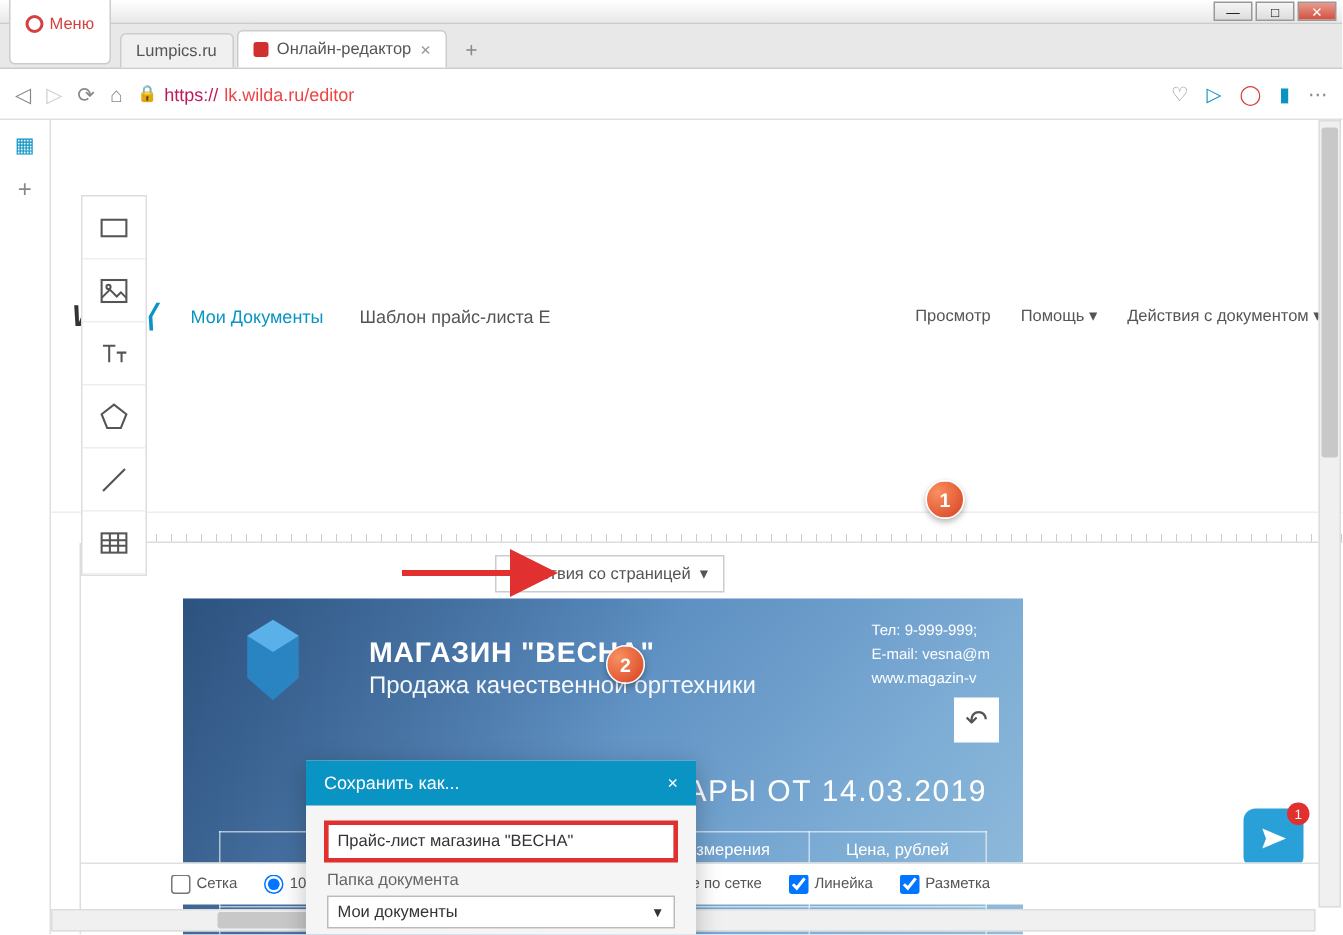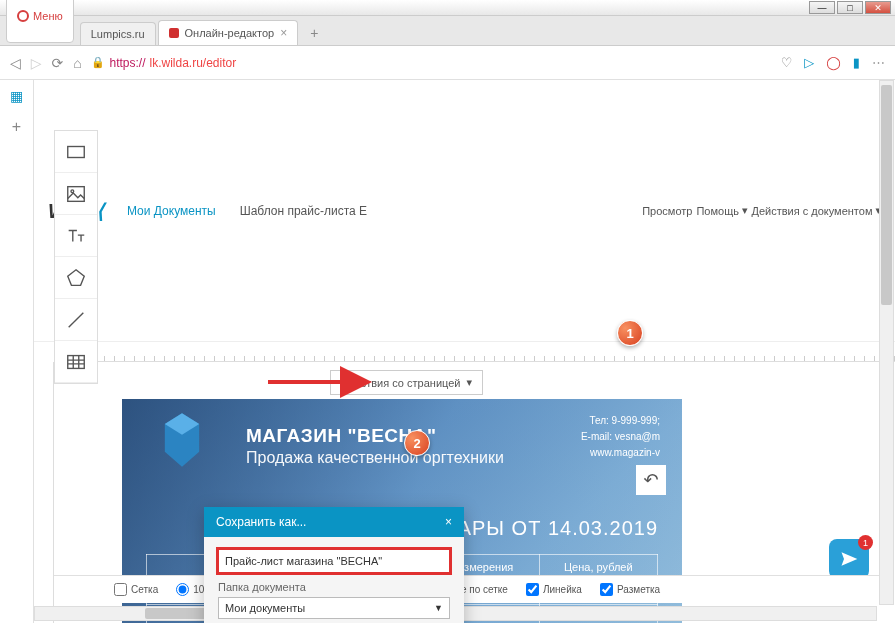--- a/index.html
+++ b/index.html
@@ -31,21 +31,21 @@
 
 
 .far-left { width: 34px; background: #fff; border-right: 1px solid #e0e0e0; display: flex; flex-direction: column; align-items: center; padding-top: 8px; gap: 14px; }
 .far-left .ic { color: #0a94c4; font-size: 14px; }
 .far-left .plus { color: #888; font-size: 16px; }
 
 .app-topbar { height: 44px; display: flex; align-items: center; padding: 0 14px; gap: 24px; font-size: 12px; color: #555; border-bottom: 1px solid #eee; flex: 1; }
 .logo { font-size: 20px; font-style: italic; color: #333; font-weight: bold; letter-spacing: -1px; }
 .logo .blue { color: #0a94c4; }
 .mydocs { color: #0a94c4; font-size: 12px; }
-.topbar-right { margin-left: auto; display: flex; gap: 4px; font-size: 11px; }
+.topbar-right { margin-left: auto; display: flex; gap: 20px; font-size: 11px; }
 .topbar-right span { display: flex; align-items: center; gap: 3px; }
 .app-main { flex: 1; display: flex; flex-direction: column; position: relative; }
 
 
 .ruler-h { height: 20px; background: #fff; border-bottom: 1px solid #ddd; margin-left: 20px; position: relative; background-image: repeating-linear-gradient(to right, #ccc 0, #ccc 1px, transparent 1px, transparent 10px); background-position: 0 14px; background-size: 10px 6px; background-repeat: repeat-x; }
 .ruler-v { width: 20px; background: #fff; border-right: 1px solid #ddd; }
 
 
 .tools { position: absolute; left: 54px; top: 130px; background: #fff; border: 1px solid #ddd; width: 44px; display: flex; flex-direction: column; z-index: 5; }
 .tool { height: 42px; display: flex; align-items: center; justify-content: center; color: #555; font-size: 18px; border-bottom: 1px solid #eee; }
@@ -56,21 +56,21 @@
 .canvas { margin-left: 68px; margin-top: 8px; position: relative; }
 .page-actions { background: #fff; border: 1px solid #ccc; font-size: 11px; color: #555; padding: 5px 10px; display: inline-flex; align-items: center; gap: 6px; margin-bottom: 4px; margin-left: 208px; }
 
 .doc { width: 560px; height: 400px; background: linear-gradient(135deg, #3a6fa8 0%, #5a8cc0 30%, #7fb0d8 60%, #a0c8e0 100%); position: relative; color: #fff; padding: 20px 24px; overflow: hidden; }
 .doc::before { content: ''; position: absolute; inset: 0; background: linear-gradient(115deg, rgba(40,70,110,0.7) 0%, rgba(90,140,190,0.35) 45%, rgba(180,210,230,0.15) 100%); }
 .doc > * { position: relative; }
 .doc-logo { position: absolute; left: 38px; top: 12px; width: 44px; height: 58px; }
 .doc-logo svg { width: 100%; height: 100%; }
 .doc-title { font-size: 19px; font-weight: bold; margin-left: 100px; margin-top: 6px; letter-spacing: 0.5px; }
 .doc-sub { font-size: 16px; margin-left: 100px; margin-top: 2px; opacity: 0.95; }
-.doc-contact { position: absolute; right: 22px; top: 14px; text-align: right; font-size: 10px; line-height: 1.6; }
+.doc-contact { position: absolute; right: 22px; top: 14px; font-size: 10px; line-height: 1.6; }
 .undo-badge { position: absolute; right: 16px; top: 66px; width: 30px; height: 30px; background: #fff; display: flex; align-items: center; justify-content: center; color: #555; font-size: 18px; }
 
 .section-title { font-size: 20px; letter-spacing: 1px; margin-top: 50px; text-align: right; }
 .tbl { width: 100%; border-collapse: collapse; margin-top: 14px; font-size: 11px; }
 .tbl th, .tbl td { border: 1px solid rgba(255,255,255,0.6); padding: 6px 10px; text-align: center; }
 .tbl th { font-weight: normal; }
 
 
 .dialog { position: absolute; left: 82px; top: 108px; width: 260px; background: #f5f5f5; box-shadow: 0 4px 16px rgba(0,0,0,0.25); z-index: 20; }
 .dlg-head { background: #0a94c4; color: #fff; font-size: 12px; padding: 8px 12px; display: flex; justify-content: space-between; align-items: center; }

